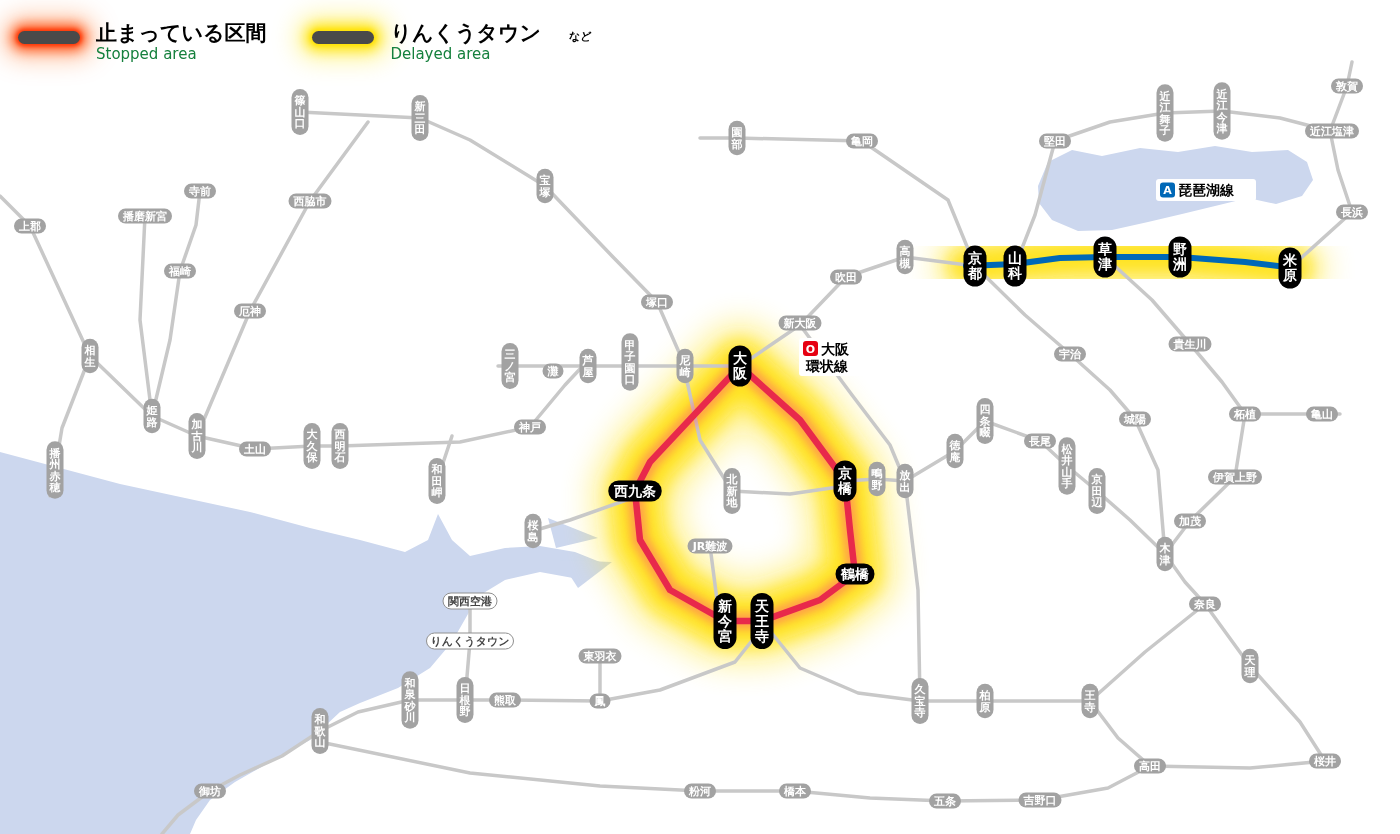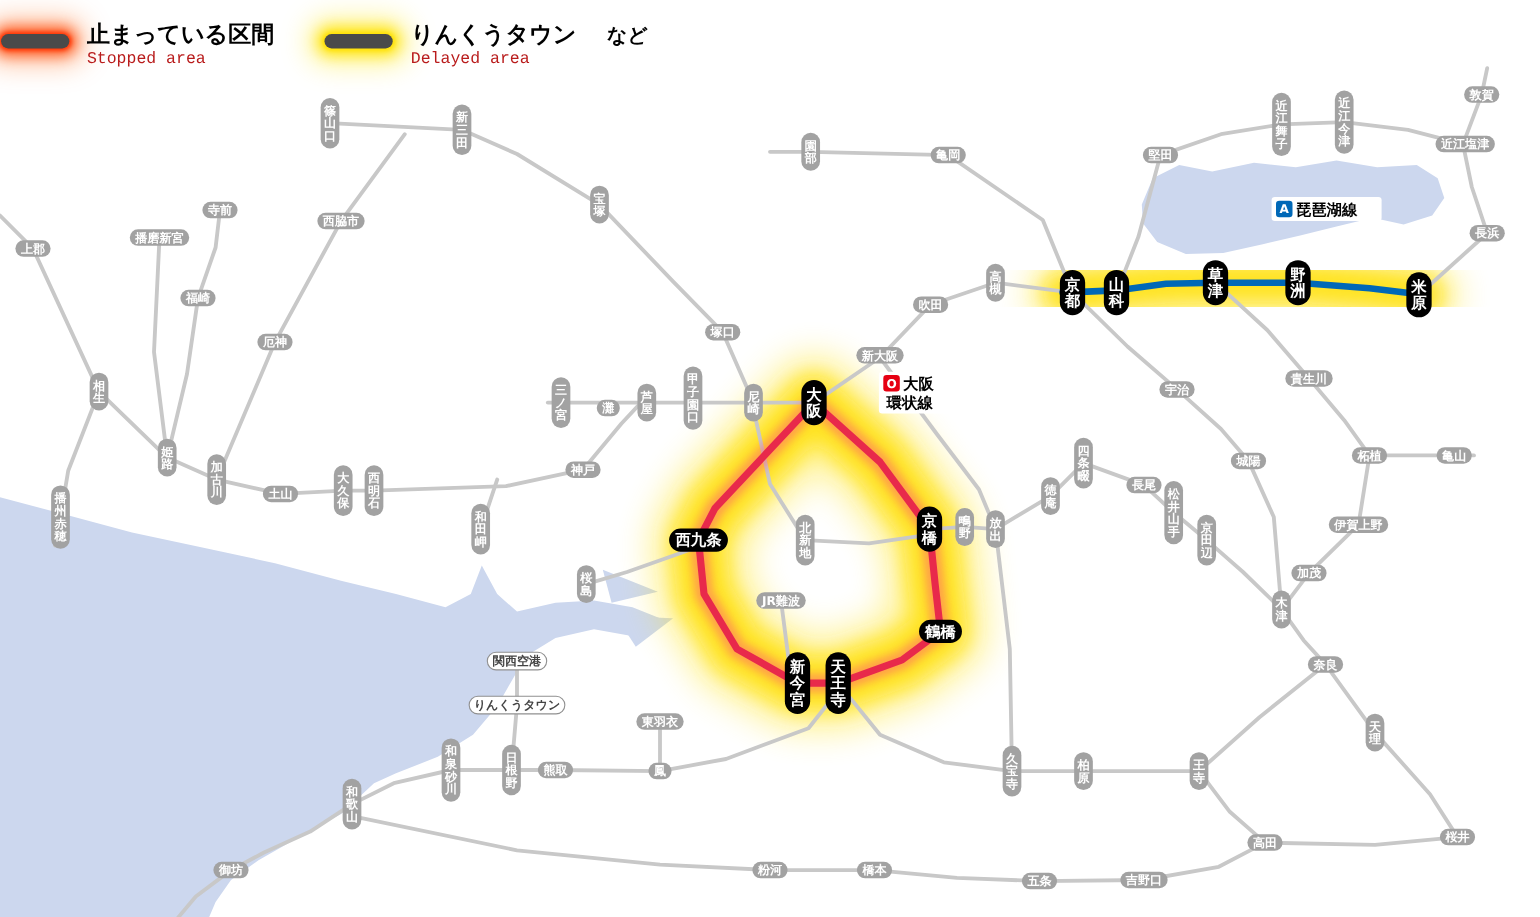--- a/index.html
+++ b/index.html
@@ -1,28 +1,28 @@
 <!DOCTYPE html>
 <html><head>
 <meta charset="utf-8">
 <style>
   html,body{margin:0;padding:0;background:#fff;}
   body{font-family:"DejaVu Sans","Liberation Sans",sans-serif;}
   .stage{position:relative;width:1400px;height:834px;overflow:hidden;background:#fff;}
   svg{position:absolute;left:0;top:0;}
   svg text{font-family:"DejaVu Sans","Liberation Sans",sans-serif;}
-  .legend{position:absolute;top:22px;left:1px;display:flex;align-items:flex-start;font-family:Liberation Mono, monospace;}
+  .legend{position:absolute;top:22px;left:18px;display:flex;align-items:flex-start;}
   .legend-item{display:flex;align-items:flex-start;margin-right:46px;}
   .legend-bar{display:block;width:62px;height:13px;border-radius:7px;margin-top:9px;background:#4a4a4a;}
   .legend-bar.stopped{box-shadow:0 0 4px 2px #ff3000,0 0 12px 7px rgba(255,64,0,.75),0 0 24px 15px rgba(255,96,0,.35);}
   .legend-bar.delayed{box-shadow:0 0 4px 2px #ffe000,0 0 12px 7px rgba(255,226,0,.8),0 0 24px 15px rgba(255,232,0,.4);}
   .legend-text{margin-left:16px;}
   .legend-jp{font-size:21px;font-weight:bold;color:#000;line-height:1.1;}
-  .legend-jp .suffix{font-size:18px;font-weight:bold;padding-left:28px;}
-  .legend-en{font-size:15px;color:#b91c1c;line-height:1.1;margin-top:1px;}
+  .legend-jp .suffix{font-size:11px;font-weight:bold;padding-left:28px;}
+  .legend-en{font-size:15px;color:#15803d;line-height:1.1;margin-top:1px;}
 </style>
 </head>
 <body>
 
 <div class="stage">
 
   <svg id="map" width="1400" height="834" viewBox="0 0 1400 834">
     <defs>
       <filter id="blur-lg" x="-100%" y="-100%" width="300%" height="300%">
           <feGaussianBlur stdDeviation="16"></feGaussianBlur>

